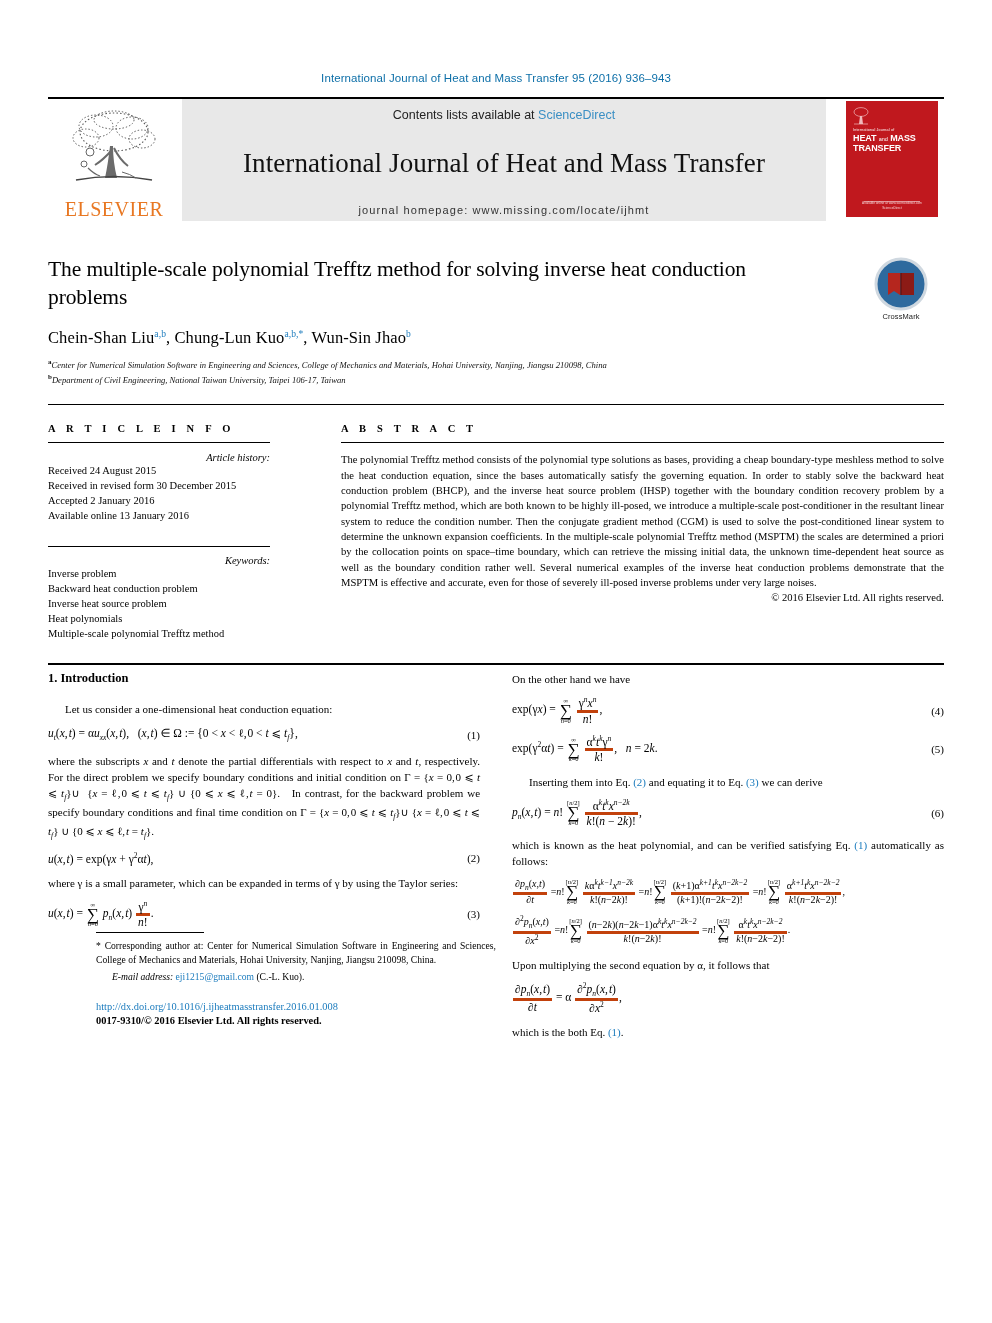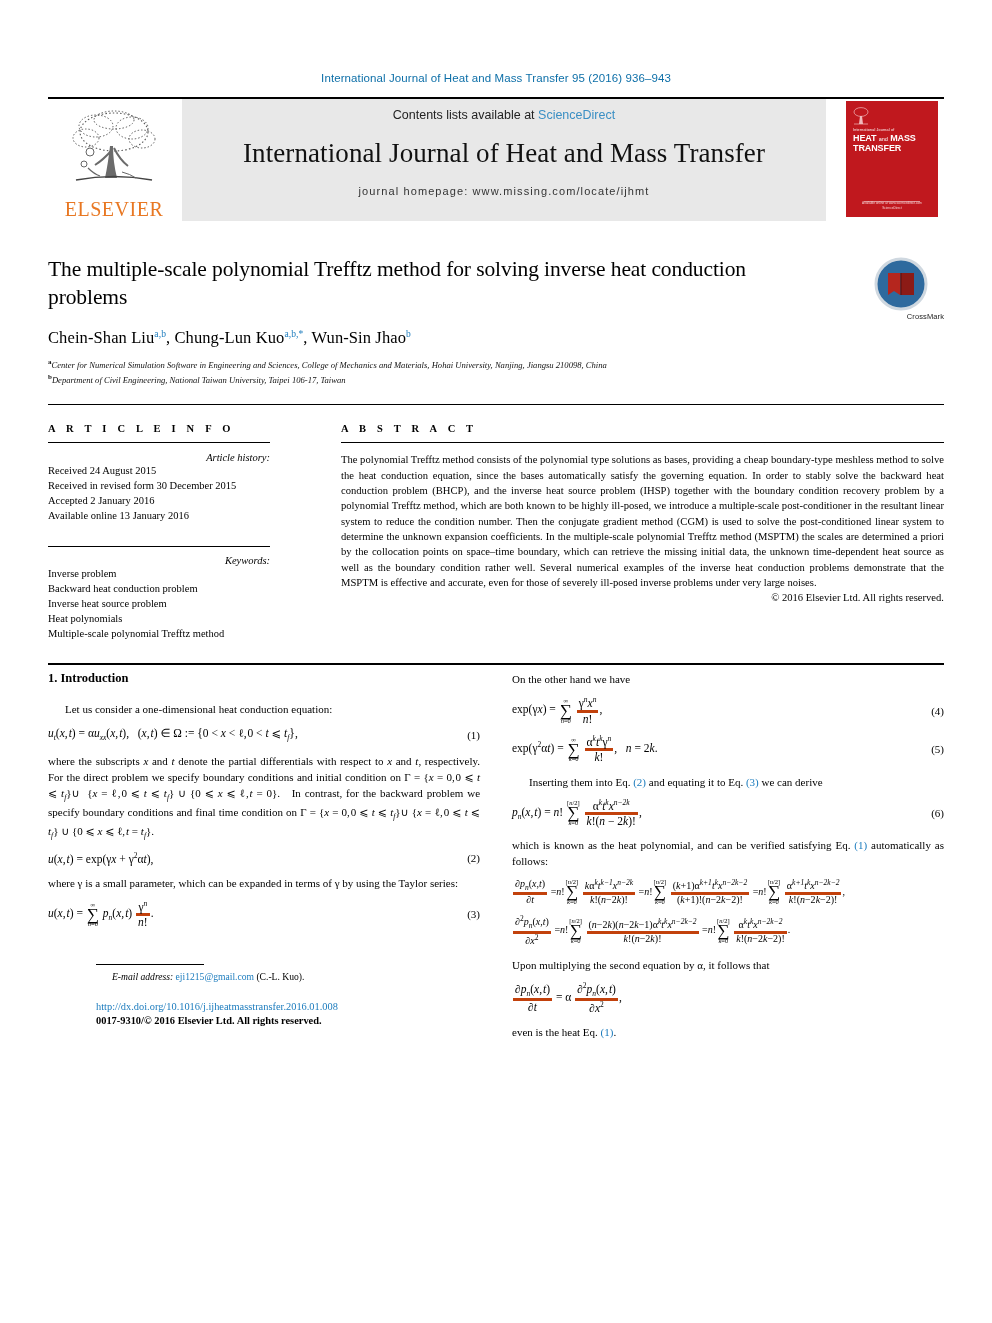--- a/index.html
+++ b/index.html
@@ -51,21 +51,21 @@
     line-height: 1;
     margin-top: 1px;
   }
   .banner {
     flex: 1 1 auto;
     background: #e8e8e8;
     display: flex;
     flex-direction: column;
     align-items: center;
     justify-content: space-between;
-    padding: 9px 4px 24px;
+    padding: 9px 4px 5px;
     margin-left: 2px;
   }
   .banner-top { font-size: 12.5px; font-family: "Liberation Sans", sans-serif; color:#222; }
   .banner-top .sd { color: #3a8fc4; }
   .banner-title {
     font-size: 27px;
     font-family: "Liberation Serif", serif;
     color: #111;
     letter-spacing: .1px;
     line-height: 1;
@@ -157,21 +157,20 @@
     position: absolute; right: 0; top: 2px;
     width: 86px; text-align: center;
   }
   .crossmark-badge { width: 54px; height: 54px; margin: 0 auto; }
   .crossmark-label {
     font-family: "Liberation Sans", sans-serif;
     font-size: 7.5px;
     letter-spacing: .1px;
     margin-top: 1px;
     color: #222;
-    text-align: right;
   }
 
   
   .rule-thin { border-top: 1px solid #000; margin-top: 18px; }
   .infoabs { display: flex; margin-top: 18px; gap: 33px; }
   .col-info { flex: 0 0 250px; padding-right: 28px; }
   .col-abs  { flex: 1 1 auto; padding-left: 10px; }
   .sechead {
     font-family: "Liberation Serif", serif;
     font-weight: bold;
@@ -445,20 +444,24 @@
           <span class="frac">
               <span class="num">γ<sup class="tiny mi">n</sup></span>
               <span class="den"><span class="mi">n</span>!</span>
             </span>.
         </span>
         <span class="eqno">(3)</span>
       </div>
 
       <div class="footnote">
         <div class="fn-rule"></div>
+        <div class="fn-text">
+          <span>*</span>
+          <span>Corresponding author at: Center for Numerical Simulation Software in Engineering and Sciences, College of Mechanics and Materials, Hohai University, Nanjing, Jiangsu 210098, China.</span>
+        </div>
         <div class="fn-email">
           <i>E-mail address:</i>
           <span class="lnk">eji1215@gmail.com</span>
           <span>(C.-L. Kuo).</span>
         </div>
       </div>
 
       <div class="doi-block">
         <div class="doi">http://dx.doi.org/10.1016/j.ijheatmasstransfer.2016.01.008</div>
         <div class="issn">0017-9310/© 2016 Elsevier Ltd. All rights reserved.</div>
@@ -597,17 +600,17 @@
             </span>
           = α
           <span class="frac">
               <span class="num">∂<sup class="tiny">2</sup><span class="mi">p</span><sub class="tiny mi">n</sub>(<span class="mi">x</span>, <span class="mi">t</span>)</span>
               <span class="den">∂<span class="mi">x</span><sup class="tiny">2</sup></span>
             </span>,
         </span>
       </div>
 
       <p class="para">
-        <span>even is the heat Eq. </span><span class="lnk">(1)</span><span>.</span>
+        <span>which is the both Eq. </span><span class="lnk">(1)</span><span>.</span>
       </p>
     </div>
   </div>
 </div>
 
 </body></html>

